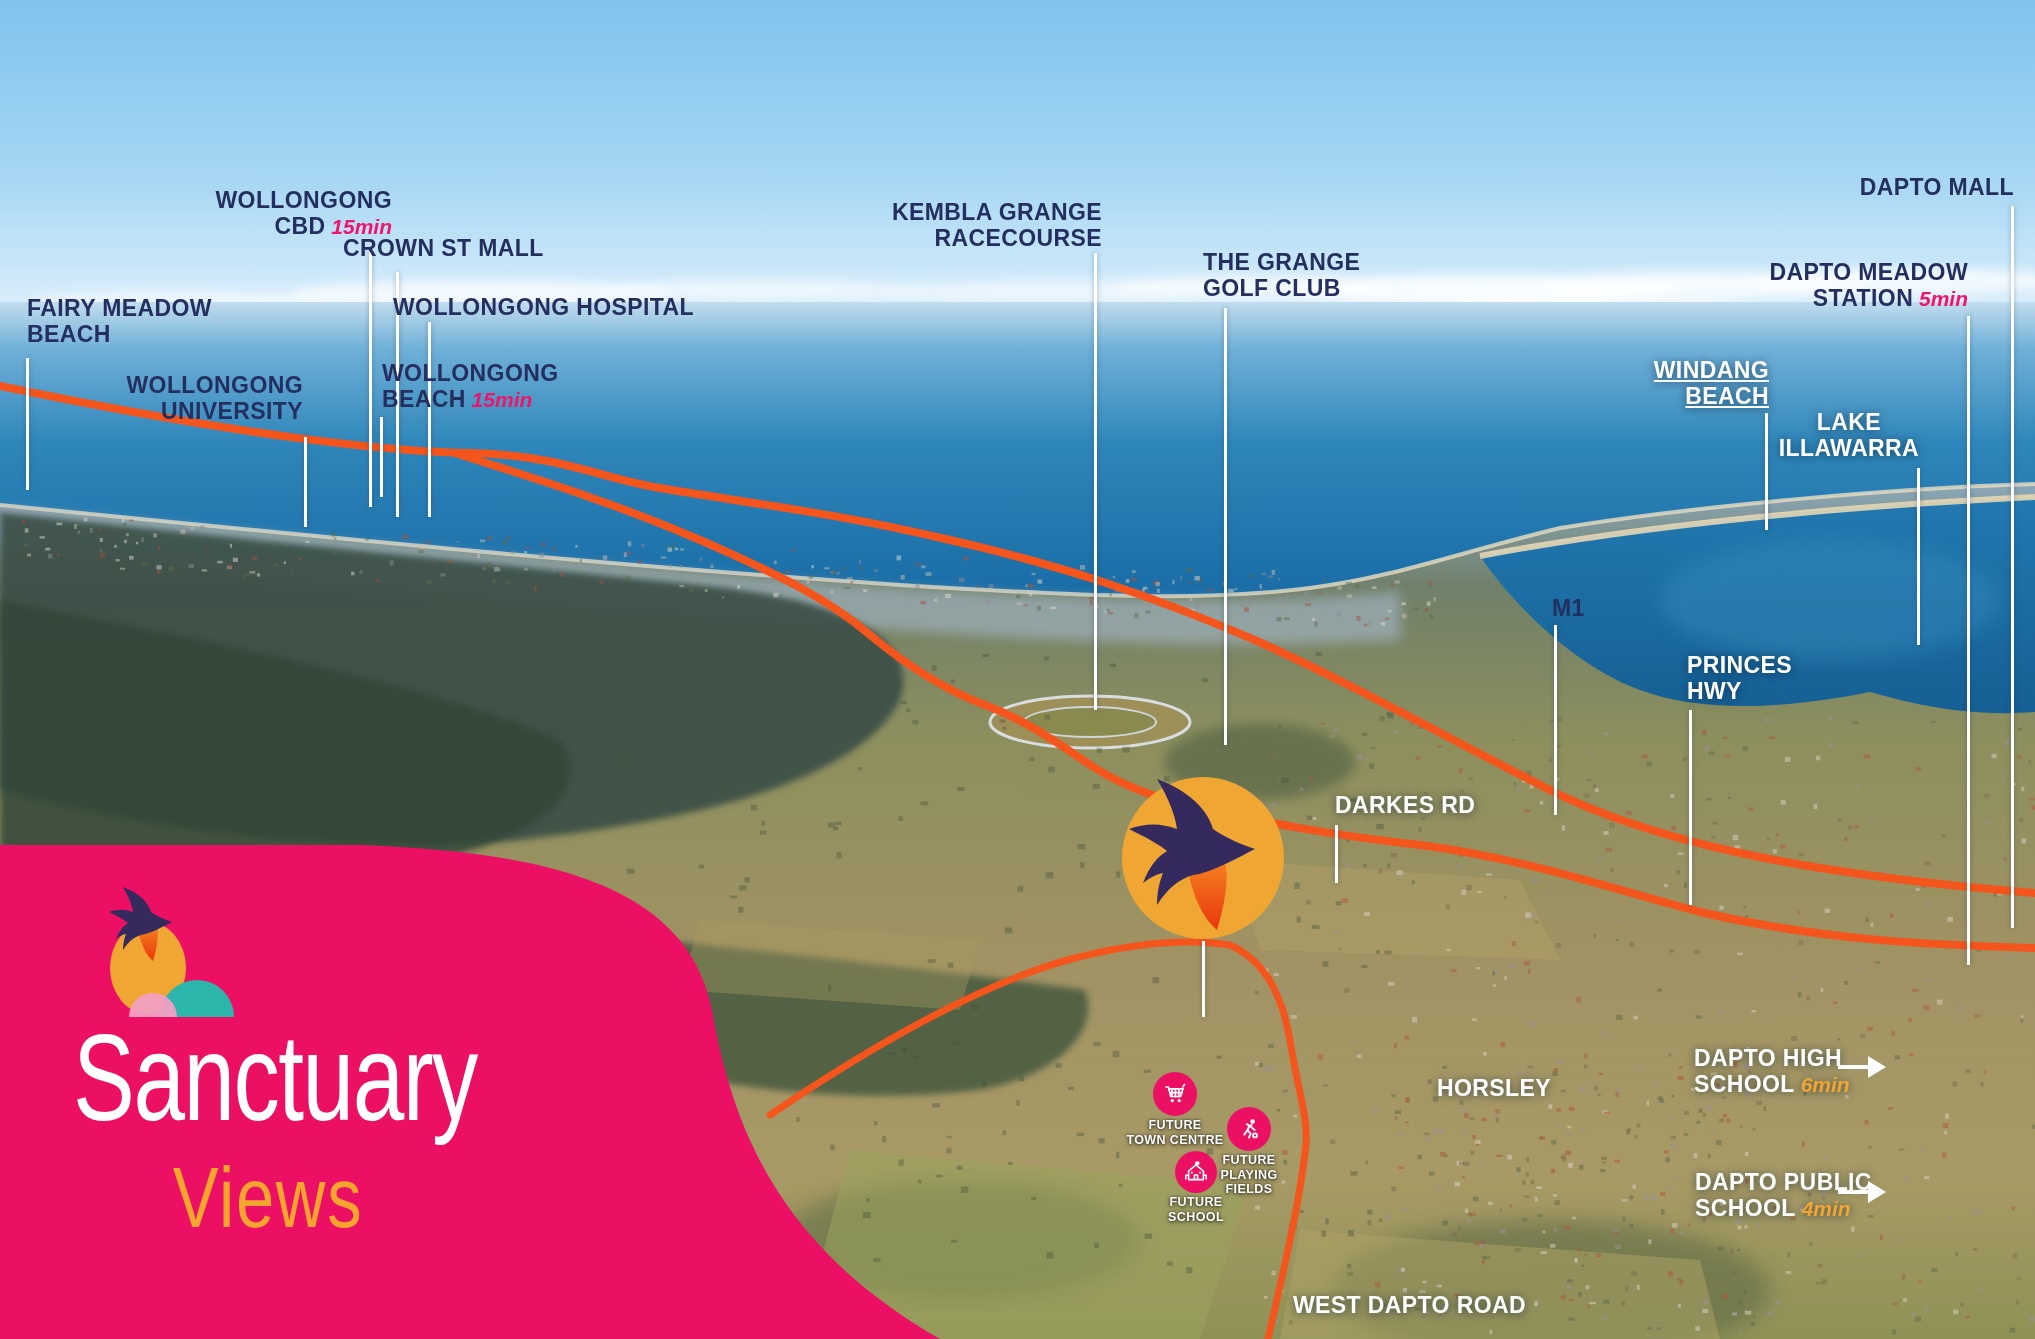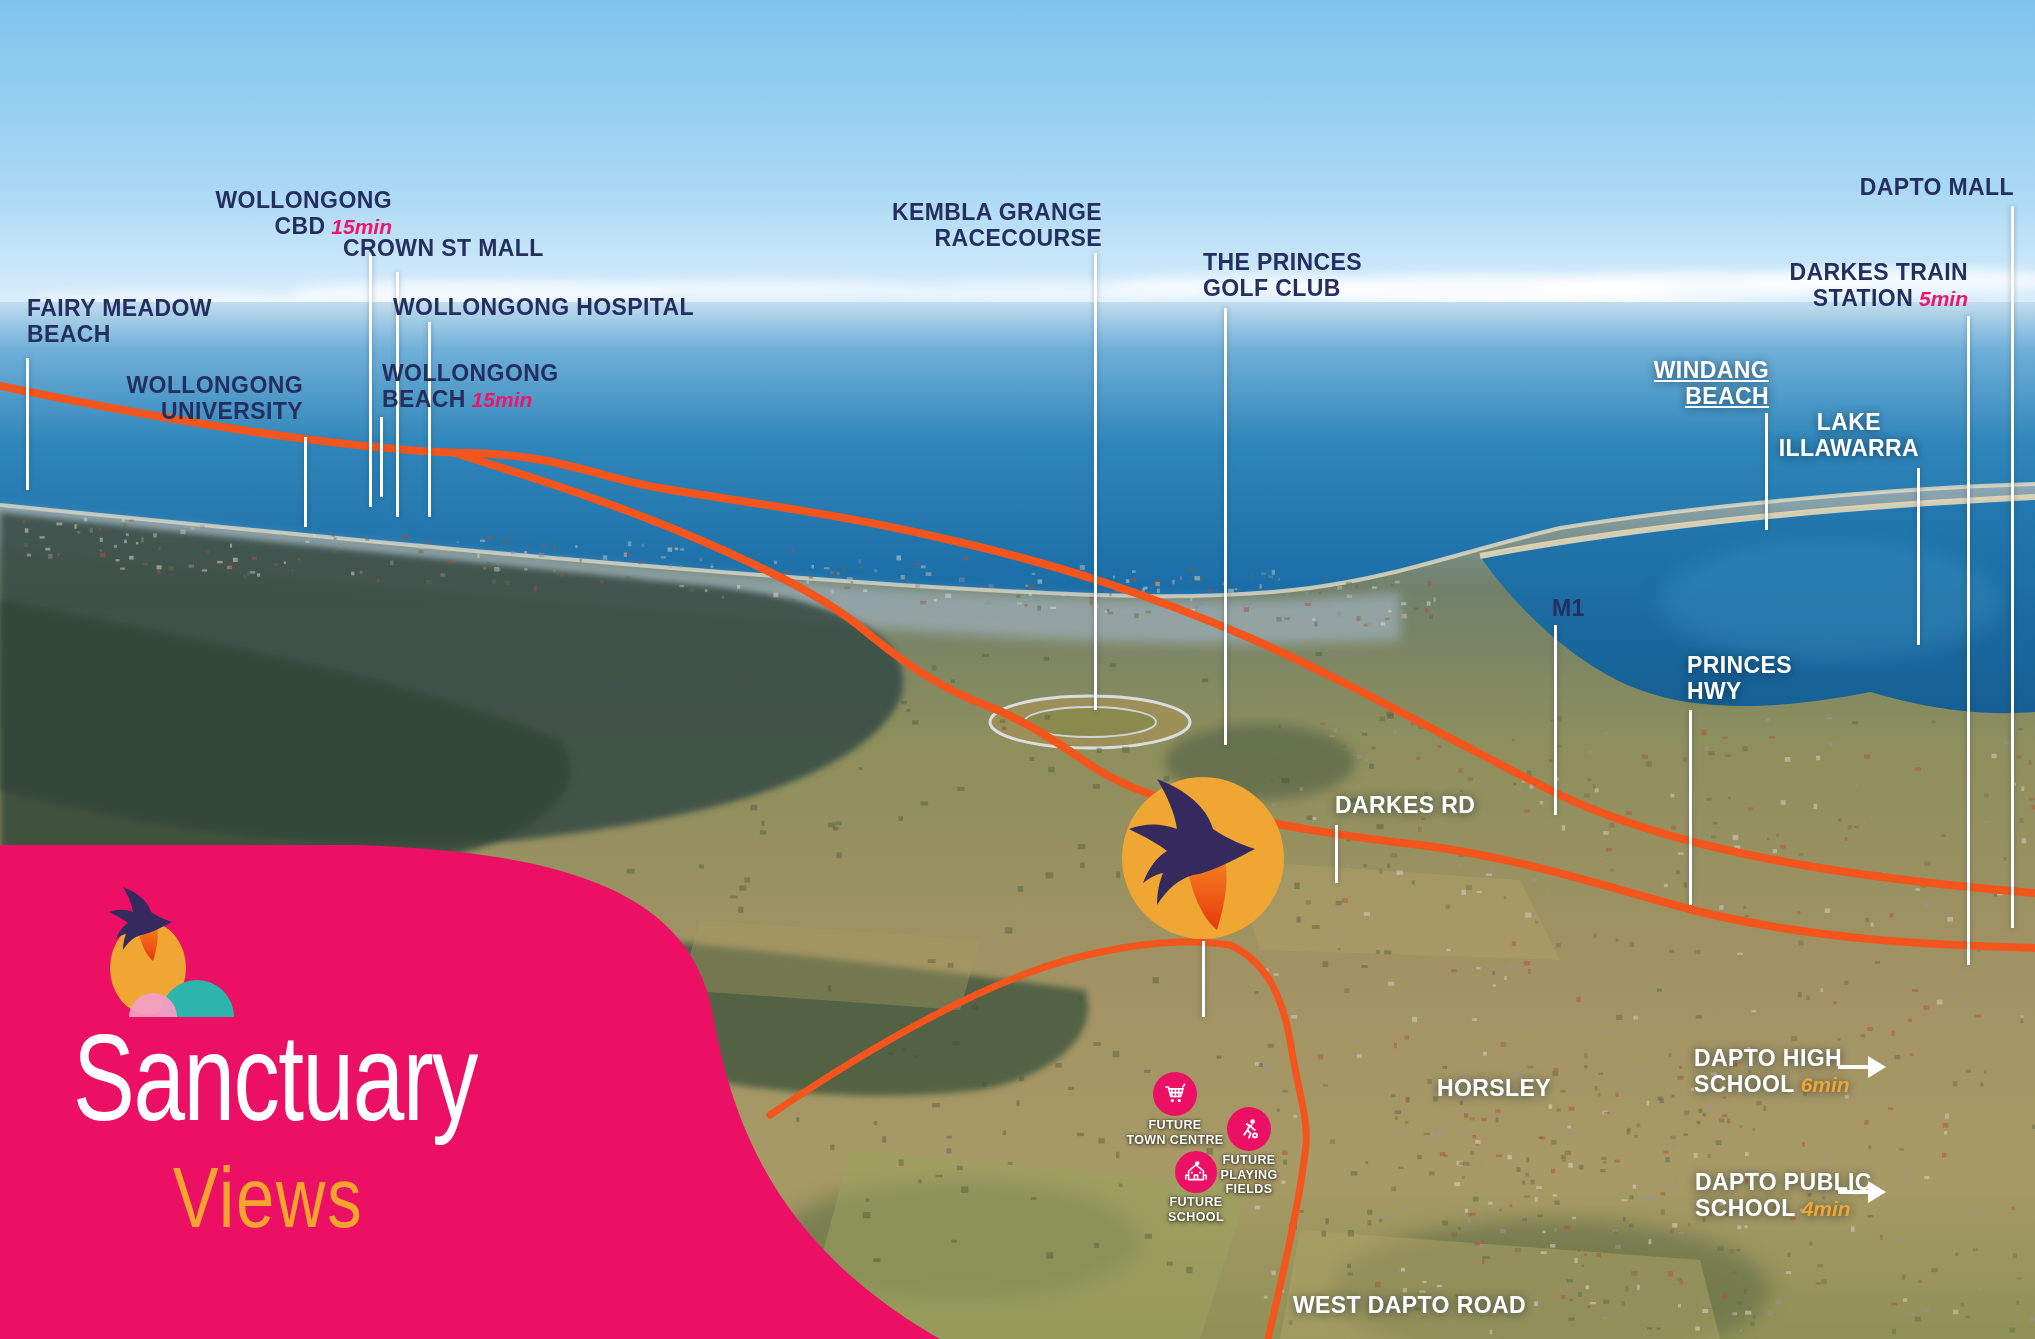--- a/index.html
+++ b/index.html
@@ -1239,30 +1239,30 @@
         <div>WOLLONGONG</div>
         <div>BEACH<span class="minutes pink"> 15min</span></div>
       </div>
       <div class="leader" style="left: 379.5px; top: 417px; height: 80px;"></div>
       <div class="map-label theme-navy align-right" style="right: 933px; top: 199px;">
         <div>KEMBLA GRANGE</div>
         <div>RACECOURSE</div>
       </div>
       <div class="leader" style="left: 1093.5px; top: 253px; height: 457px;"></div>
       <div class="map-label theme-navy" style="left: 1203px; top: 249px;">
-        <div>THE PRINCES</div>
+        <div>THE GRANGE</div>
         <div>GOLF CLUB</div>
       </div>
       <div class="leader" style="left: 1223.5px; top: 308px; height: 437px;"></div>
       <div class="map-label theme-navy align-right" style="right: 21px; top: 174px;">
         <div>DAPTO MALL</div>
       </div>
       <div class="leader" style="left: 2010.5px; top: 206px; height: 722px;"></div>
       <div class="map-label theme-navy align-right" style="right: 67px; top: 259px;">
-        <div>DARKES TRAIN</div>
+        <div>DAPTO MEADOW</div>
         <div>STATION<span class="minutes pink"> 5min</span></div>
       </div>
       <div class="leader" style="left: 1966.5px; top: 316px; height: 649px;"></div>
       <div class="map-label theme-white align-right" style="right: 266px; top: 357px; text-decoration: underline;">
         <div>WINDANG</div>
         <div>BEACH</div>
       </div>
       <div class="leader" style="left: 1764.5px; top: 413px; height: 117px;"></div>
       <div class="map-label theme-white align-right" style="right: 116px; top: 409px; text-align: center;">
         <div>LAKE</div>

